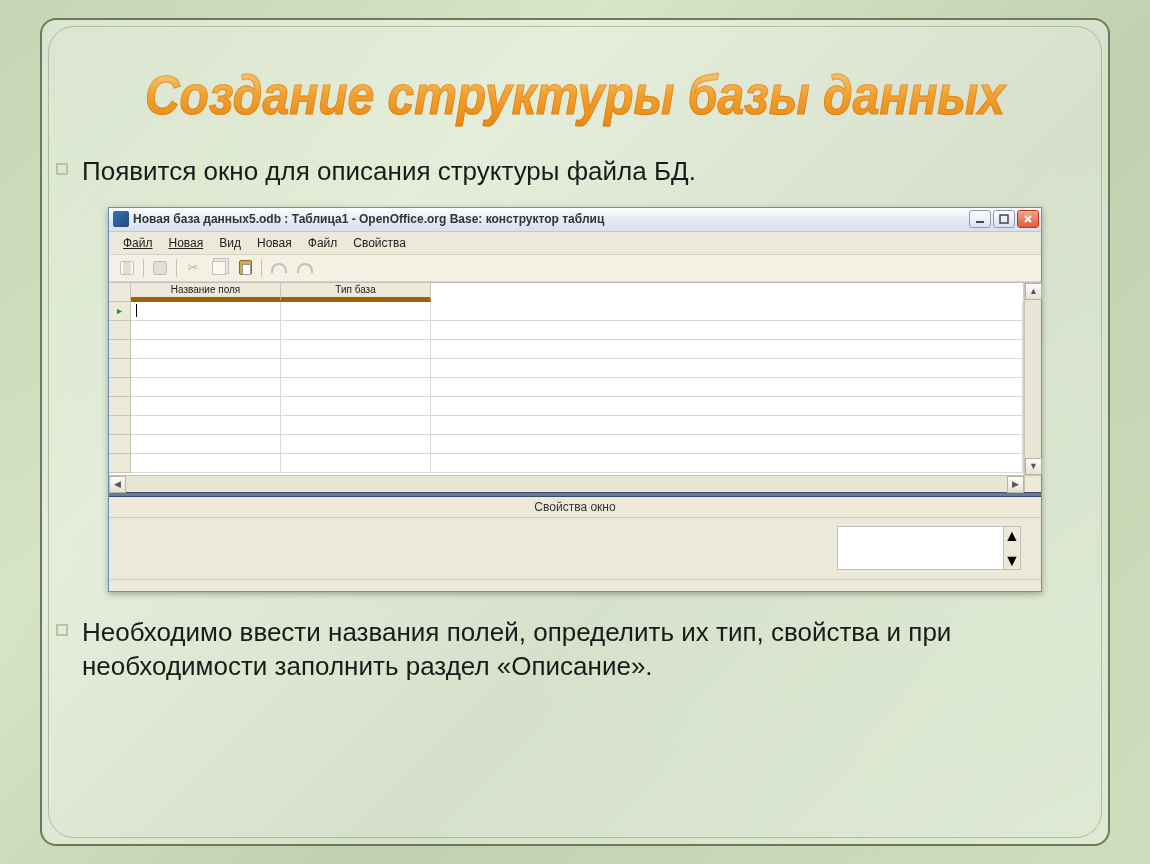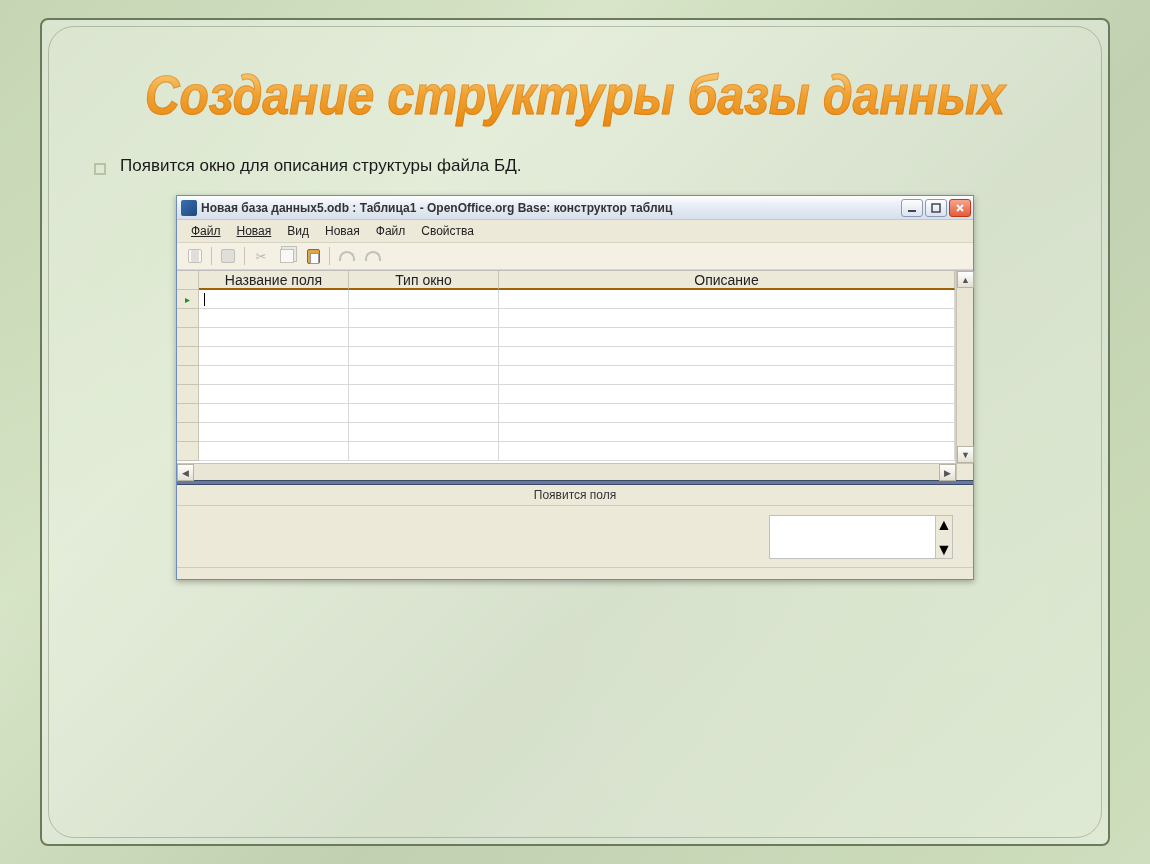--- a/index.html
+++ b/index.html
@@ -17,21 +17,21 @@
     background:
       radial-gradient(circle at 15% 30%, rgba(200,220,180,0.5) 0%, transparent 40%),
       radial-gradient(circle at 85% 70%, rgba(200,220,180,0.5) 0%, transparent 40%),
       linear-gradient(135deg, #c5d4b5 0%, #d8e5c8 30%, #c0d0b0 60%, #d0dfc0 100%);
   }
   .slide-frame {
     position: absolute;
     top: 18px; left: 40px; right: 40px; bottom: 18px;
     background: rgba(255,255,255,0.35);
     border: 2px solid #6b7a5b;
-    border-radius: 8px;
+    border-radius: 16px;
   }
   .slide-frame::before {
     content: "";
     position: absolute;
     inset: 6px;
     border: 1px solid rgba(107,122,91,0.4);
     border-radius: 26px;
     pointer-events: none;
   }
   .content {
@@ -48,38 +48,37 @@
     color: #f5b548;
     background: linear-gradient(to bottom, #f8d488 0%, #f0a030 50%, #e88810 100%);
     -webkit-background-clip: text;
     -webkit-text-fill-color: transparent;
     background-clip: text;
     -webkit-text-stroke: 1px rgba(200,100,0,0.35);
     transform: scaleY(1.15);
     margin: 8px 0 32px 0;
   }
   .body-text {
-    font-size: 17px;
+    font-size: 26px;
     color: #1a1a1a;
     line-height: 1.3;
-    margin-left: 38px;
     position: relative;
   }
   .body-text.first { margin-top: 12px; margin-bottom: 18px; }
   .body-text.second { margin-top: 24px; }
   .bullet {
     position: absolute;
     left: -26px; top: 8px;
     width: 12px; height: 12px;
     border: 2px solid rgba(180,190,160,0.9);
     background: transparent;
   }
   
   .app-window {
-    width: 798px;
+    width: 934px;
     margin: 16px auto;
     background: #ece9d8;
     border: 1px solid #6c8cbf;
     box-shadow: 0 2px 6px rgba(0,0,0,0.3);
   }
   .titlebar {
     height: 24px;
     display: flex;
     align-items: center;
     background: linear-gradient(to bottom, #fefefe 0%, #e8eef6 40%, #d6dfeb 100%);
@@ -176,22 +175,22 @@
     width: 22px;
     background: #ece9d8;
     border-right: 1px solid #c8c4b4;
     border-bottom: 1px solid #c8c4b4;
     display:flex;align-items:center;justify-content:center;
     font-size:10px;color:#2a8a2a;
   }
   .hdr-cell {
     background: #ece9d8;
     border-right: 1px solid #c8c4b4;
-    border-bottom: 2px solid #a16207;
-    font-size: 14px;
+    border-bottom: 5px solid #a16207;
+    font-size: 10px;
     color: #222;
     display: flex;
     align-items: center;
     justify-content: center;
   }
   .cell {
     border-right: 1px solid #d8d8d8;
     border-bottom: 1px solid #d8d8d8;
     background: #fff;
     font-size: 11px;
@@ -353,22 +352,21 @@
             <span class="ico-redo"></span>
           </div>
       </div>
 
       <div class="design-area">
         <div class="grid-wrap">
           <div class="grid-main">
             <div class="grid-header-row">
               <div class="row-handle"></div>
               <div class="hdr-cell col-name">Название поля</div>
-              <div class="hdr-cell col-type">Тип окно</div>
-              <div class="hdr-cell col-desc">Описание</div>
+              <div class="hdr-cell col-type">Тип база</div>
             </div>
             <div id="grid-rows">
                 <div class="grid-row">
                   <div class="row-handle">▸</div>
                   <div class="cell col-name cursor-cell">
                     <div class="text-caret"></div>
                   </div>
                   <div class="cell col-type"></div>
                   <div class="cell col-desc"></div>
                 </div>
@@ -432,33 +430,37 @@
           <div class="arrow">◀</div>
           <div class="track"></div>
           <div class="arrow">▶</div>
           <div class="corner"></div>
         </div>
       </div>
 
       <div class="splitter"></div>
 
       <div class="props-panel">
-        <div class="props-header">Появится поля</div>
+        <div class="props-header">Свойства окно</div>
         <div class="props-body">
           <div class="props-left"></div>
           <div class="props-right">
             <div class="mini-scroll">
               <div class="ms-body"></div>
               <div class="ms-bar">
                 <div class="arrow">▲</div>
                 <div class="arrow">▼</div>
               </div>
             </div>
           </div>
         </div>
       </div>
 
       <div class="statusbar"></div>
     </div>
 
+    <div class="body-text second">
+      <span class="bullet"></span>
+      <span>Необходимо ввести названия полей, определить их тип, свойства и при необходимости заполнить раздел «Описание».</span>
+    </div>
 
   </div>
 </div>
 
 </body></html>

